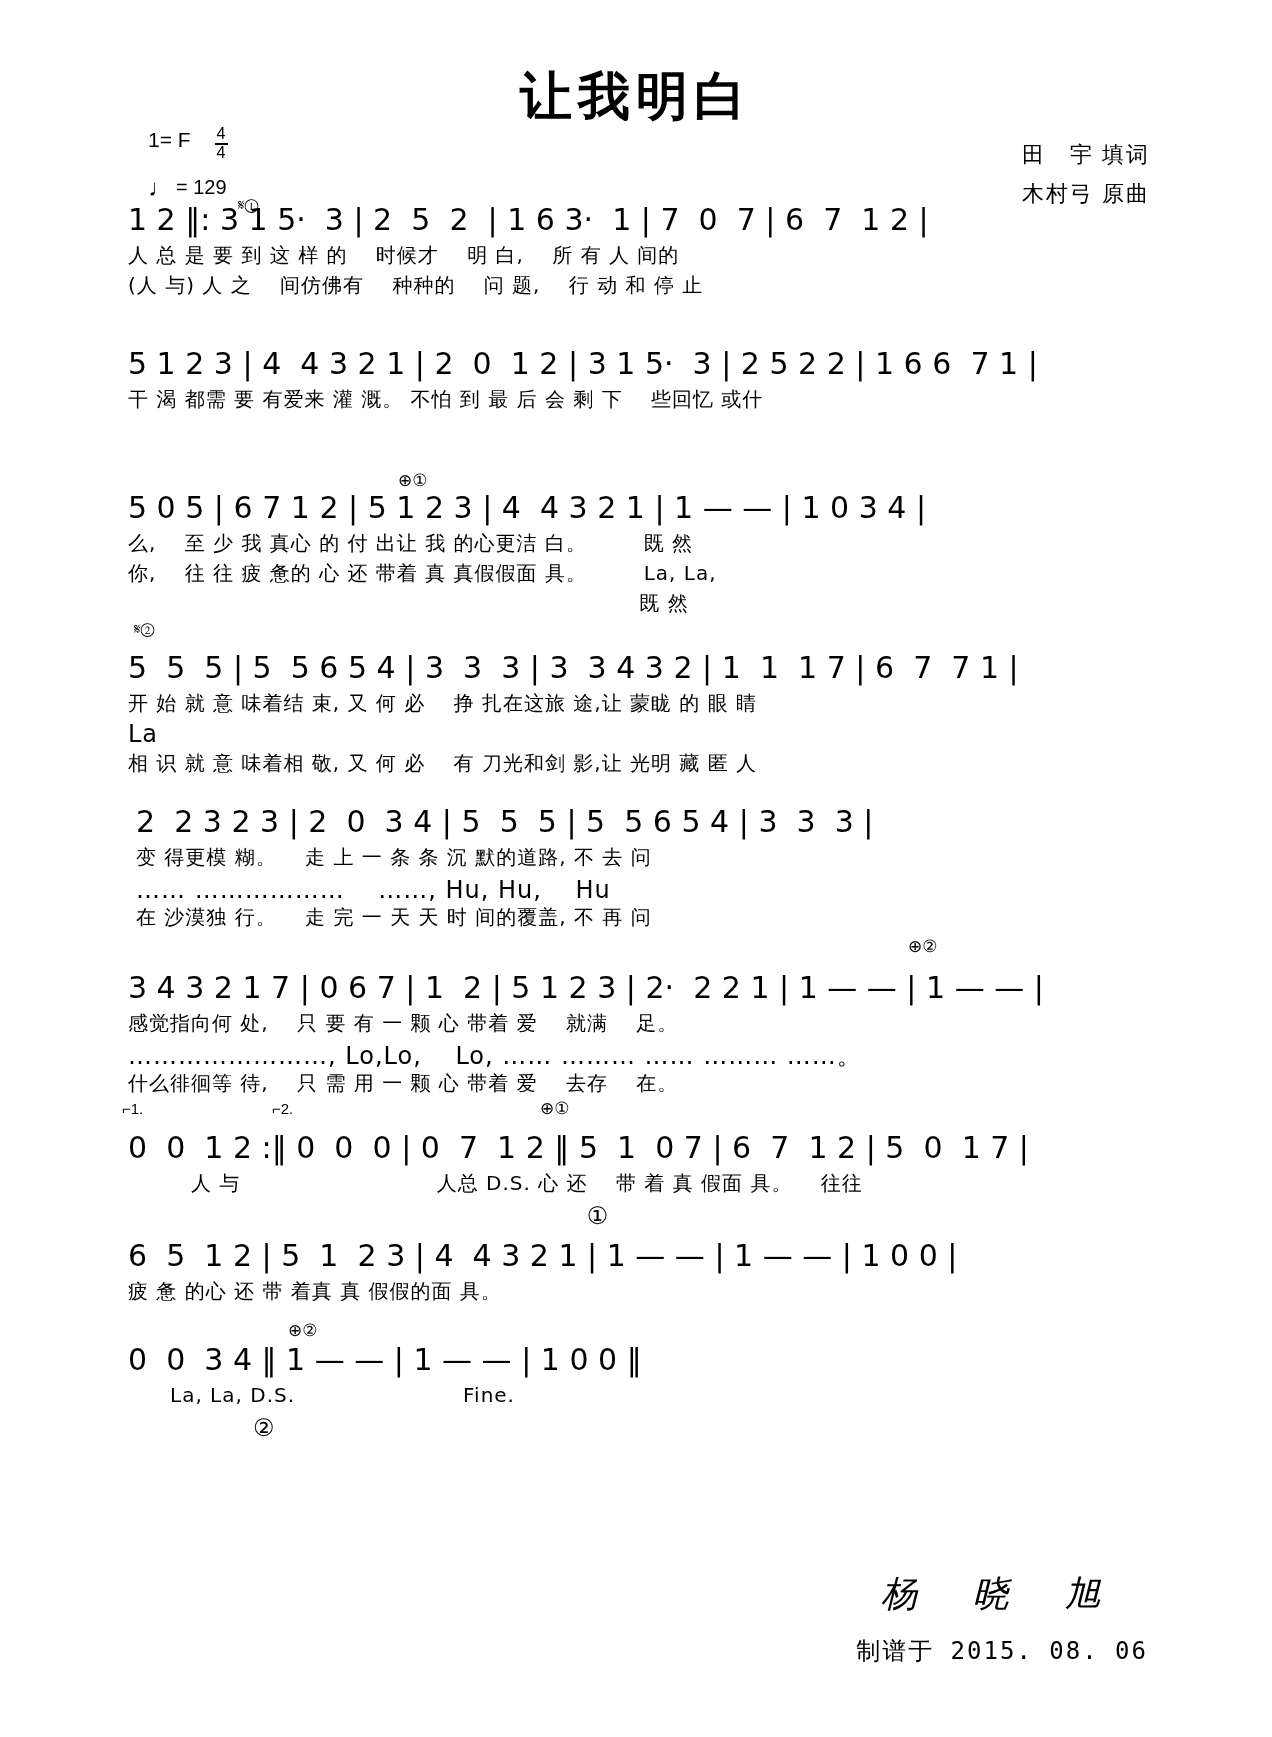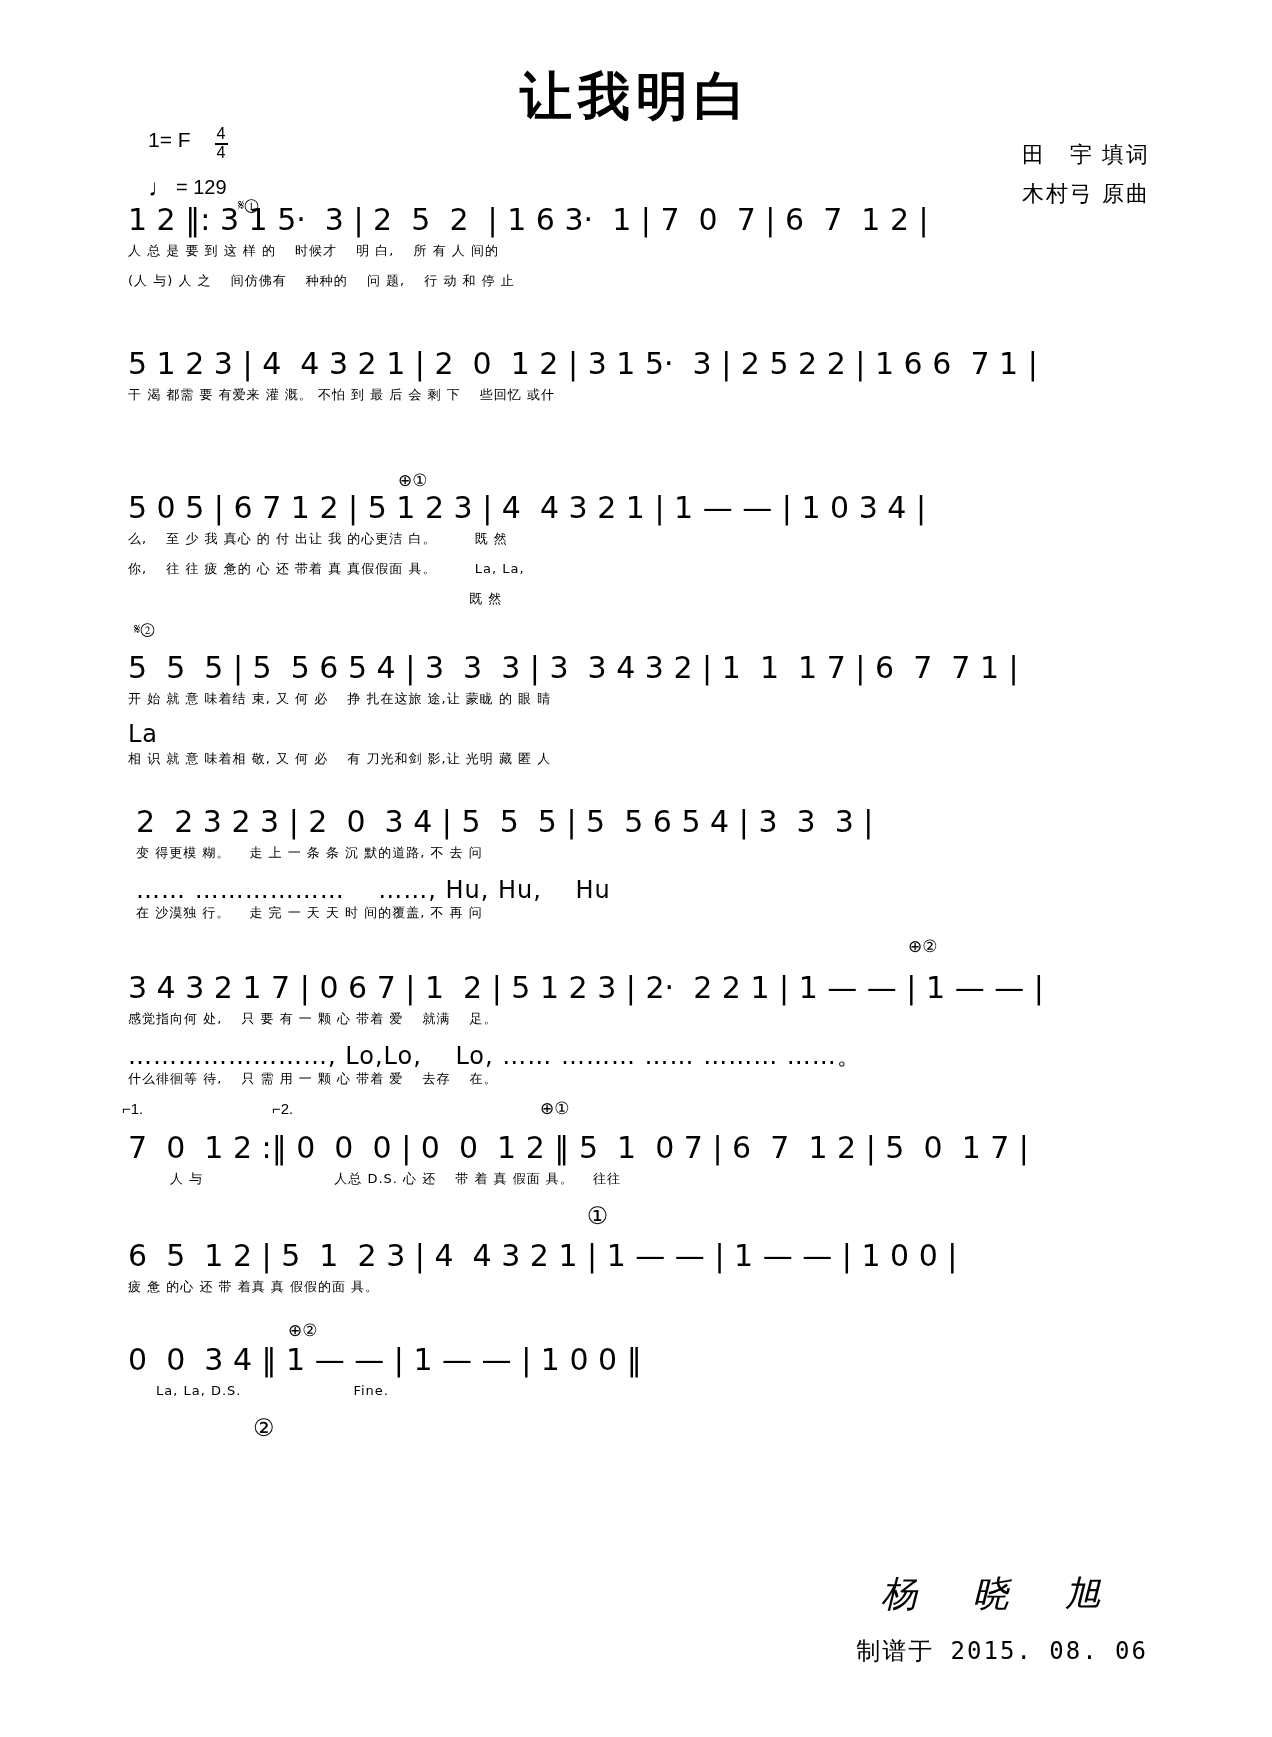--- a/index.html
+++ b/index.html
@@ -25,21 +25,21 @@
   .sys{position:absolute;left:0;width:1272px;}
   .staffrow{position:relative;height:46px;margin-left:128px;width:1016px;}
   .notes{
     position:absolute;left:0;top:0;width:1016px;height:46px;
     display:flex;align-items:center;
     font-family:"DejaVu Sans","Liberation Sans",sans-serif;
     font-size:30px;letter-spacing:0px;white-space:pre;
   }
   .lyr{
     position:relative;margin-left:128px;width:1016px;height:30px;
-    font-size:13px;letter-spacing:1px;white-space:pre;
+    font-size:20px;letter-spacing:1px;white-space:pre;
     font-family:"DejaVu Sans","Liberation Sans",sans-serif;
   }
   .lyr.small{font-size:24px;}
 
   .mark{position:absolute;font-size:15px;}
   .seg{position:absolute;font-size:20px;}
   .coda{position:absolute;font-size:17px;}
 
   .sign{
     position:absolute;right:150px;bottom:118px;
@@ -132,21 +132,21 @@
     <div class="lyr">感觉指向何 处,　 只 要 有 一 颗 心 带着 爱 　就满 　足。</div>
     <div class="lyr small">……………………, Lo,Lo, 　Lo, …… ……… …… ……… ……。</div>
     <div class="lyr">什么徘徊等 待,　 只 需 用 一 颗 心 带着 爱 　去存 　在。</div>
   </div>
 
   <div class="sys" style="top:1100px;">
     <div class="seg" style="left:122px;top:0px;font-size:15px;">⌐1.</div>
     <div class="seg" style="left:272px;top:0px;font-size:15px;">⌐2.</div>
     <div class="coda" style="left:540px;top:-2px;">⊕①</div>
     <div class="staffrow" style="margin-top:24px;">
-      <div class="notes">7  0  1 2 :‖ 0  0  0 | 0  0  1 2 ‖ 5  1  0 7 | 6  7  1 2 | 5  0  1 7 |</div>
+      <div class="notes">0  0  1 2 :‖ 0  0  0 | 0  7  1 2 ‖ 5  1  0 7 | 6  7  1 2 | 5  0  1 7 |</div>
     </div>
     <div class="lyr">　　　人 与　　　　　　　 　　人总 D.S. 心 还 　带 着 真 假面 具。　 往往</div>
     <div class="lyr small">　　　　　　　　　　　　　　　　　　 ①</div>
   </div>
 
   <div class="sys" style="top:1232px;">
     <div class="staffrow">
       <div class="notes">6  5  1 2 | 5  1  2 3 | 4  4 3 2 1 | 1 — — | 1 — — | 1 0 0 |</div>
     </div>
     <div class="lyr">疲 惫 的心 还 带 着真 真 假假的面 具。</div>

